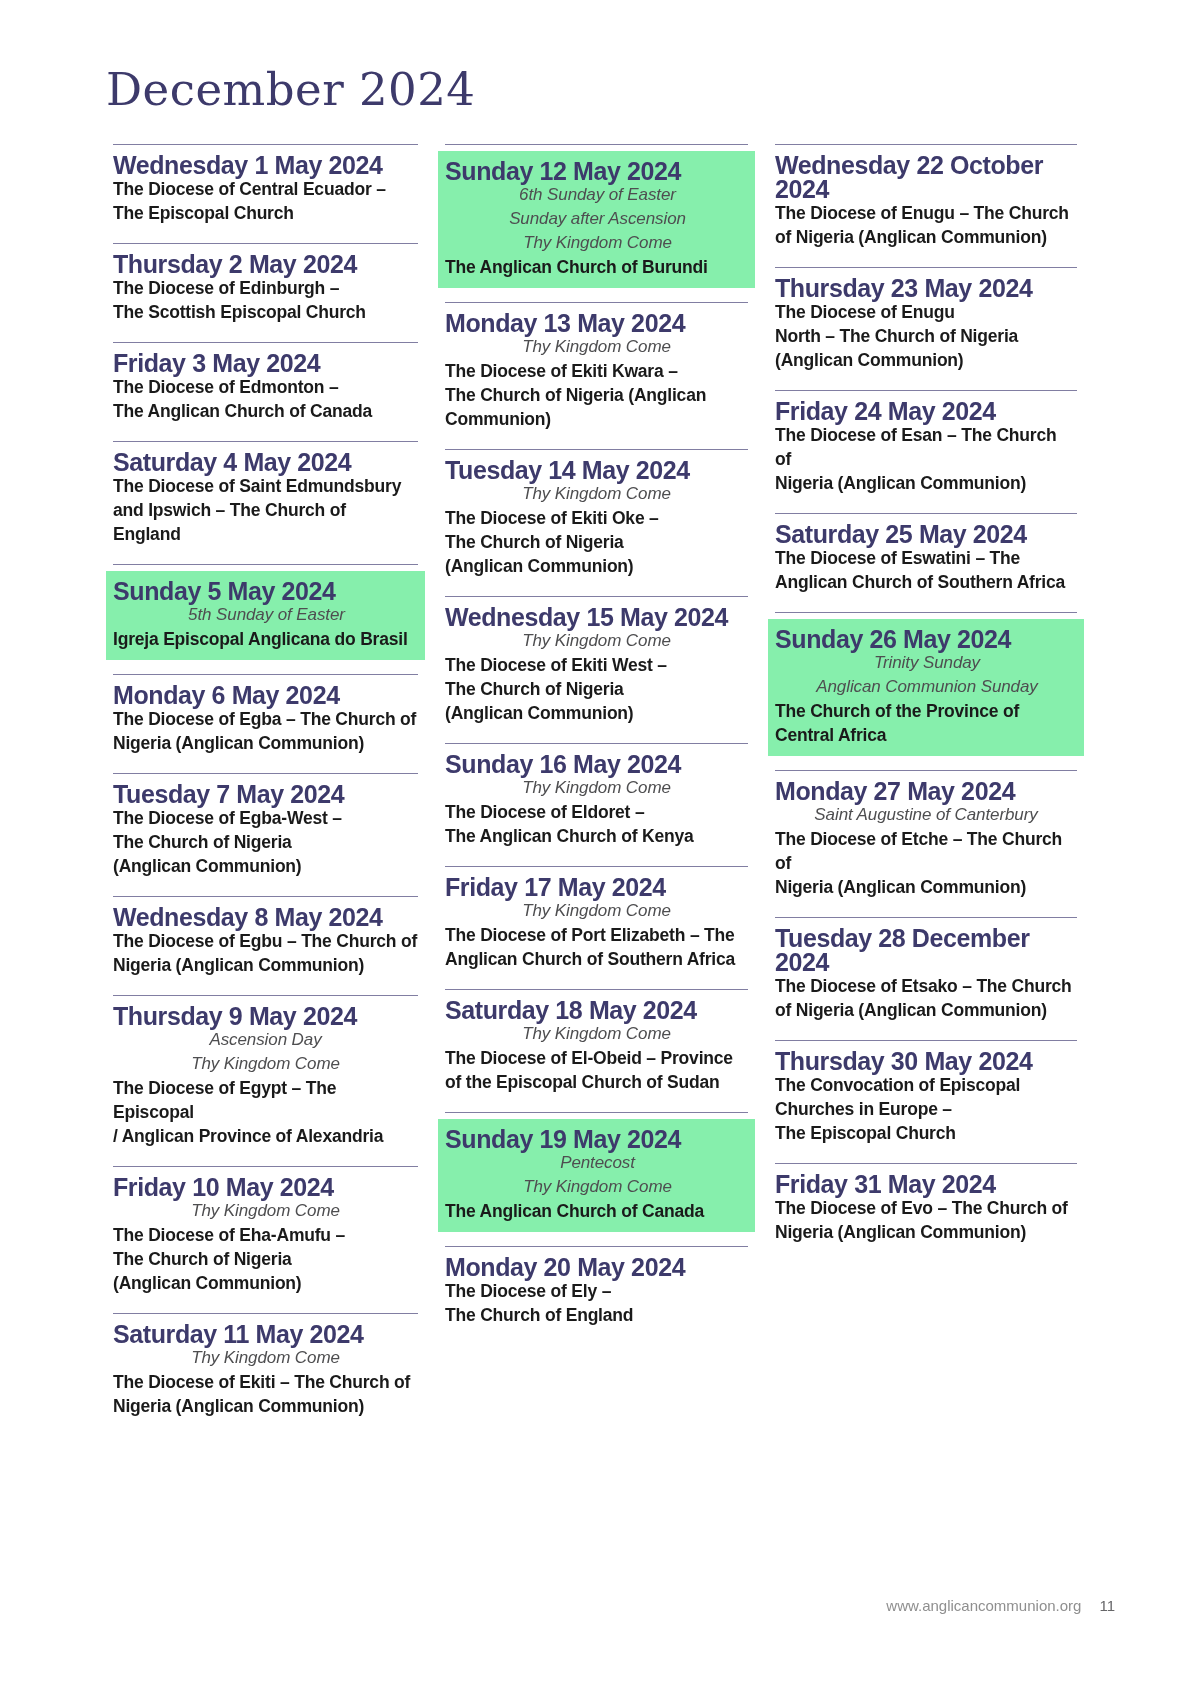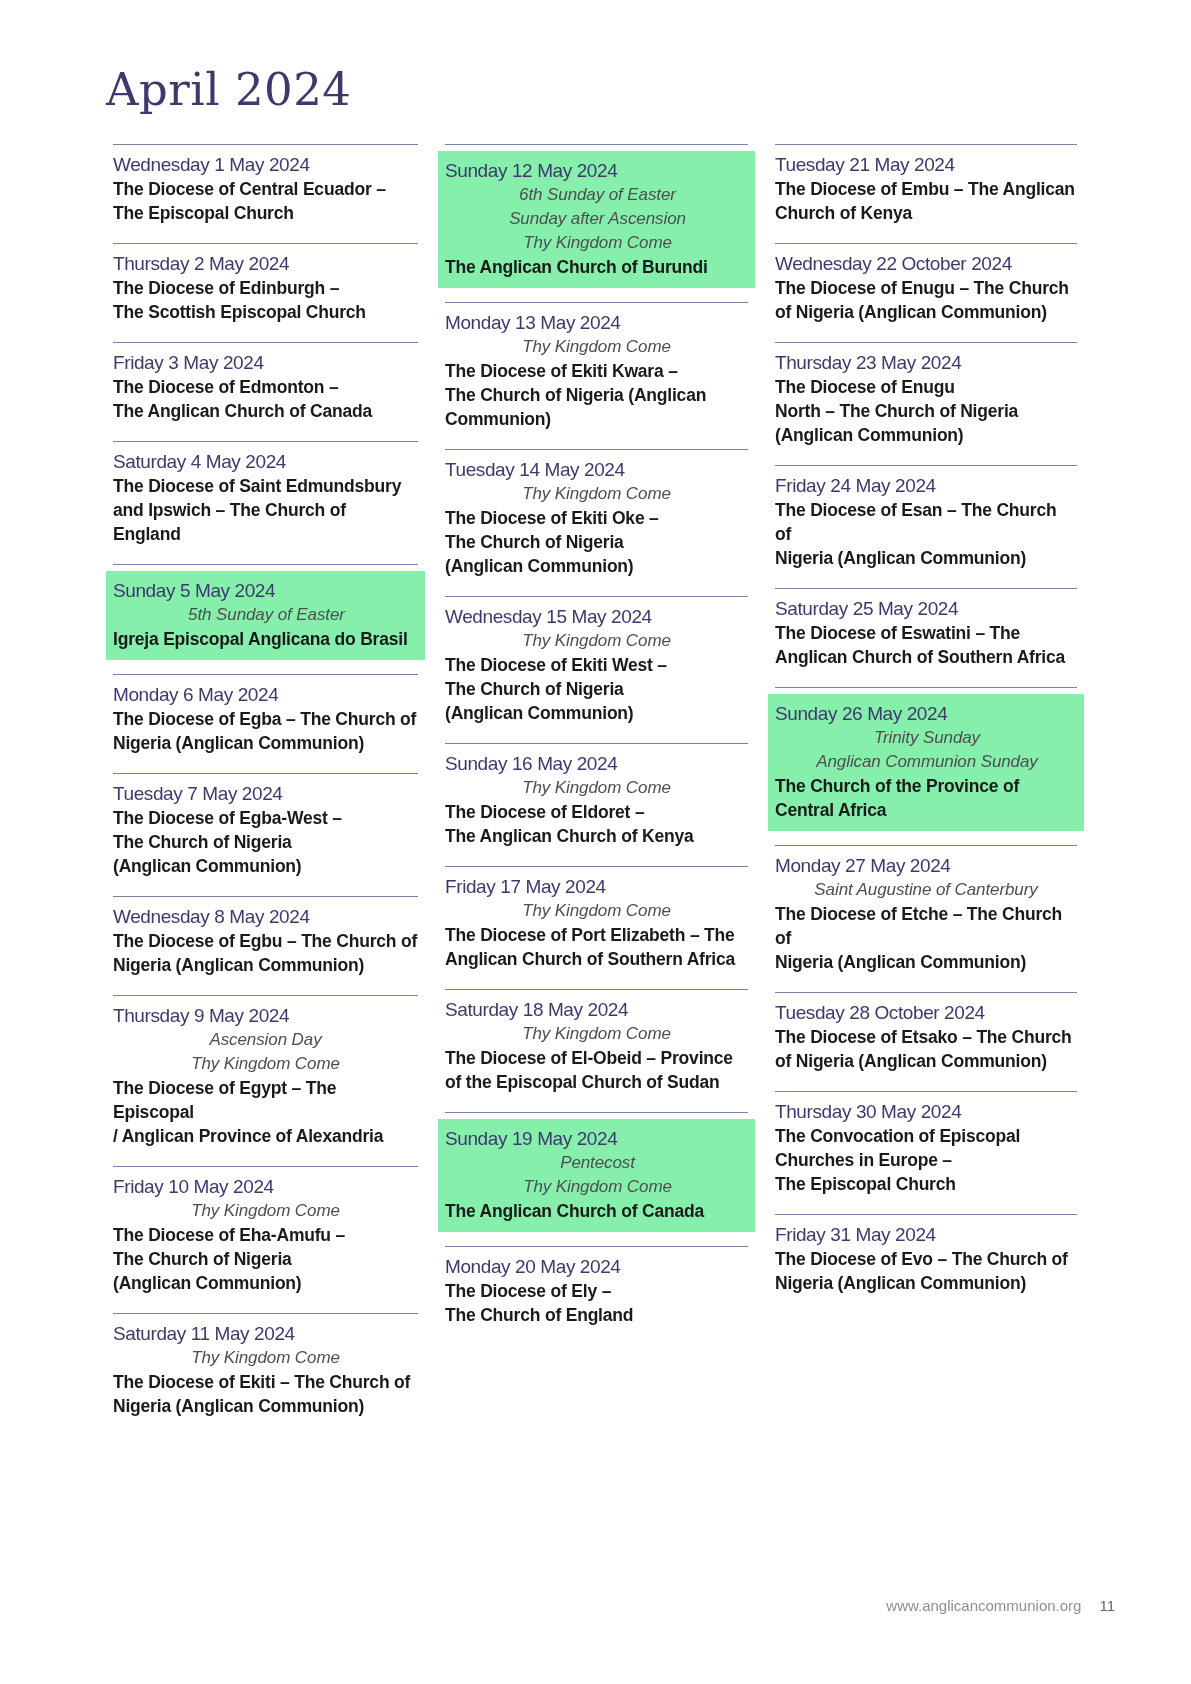--- a/index.html
+++ b/index.html
@@ -26,21 +26,21 @@
     border-top:1px solid #817ea2;
     padding:8px 0 18px 0;
   }
   .entry.sunday { padding:6px 0 14px 0; }
   .entry.sunday .inner {
     background:#86efac;
     margin:0 -7px;
     padding:8px 5px 9px 7px;
   }
   .head {
-    font-size:19px; font-weight:normal; line-height:24px;
+    font-size:25px; font-weight:bold; line-height:24px;
     color:#3d3a6b; letter-spacing:-0.4px;
   }
   .note {
     font-size:17px; font-style:italic; line-height:24px;
     color:#4e4e50; letter-spacing:-0.1px;text-align:center;
   }
   .body {
     font-size:17.5px; font-weight:bold; line-height:24px;
     color:#1a1a1a; letter-spacing:-0.2px;
   }
@@ -48,21 +48,21 @@
     position:absolute; top:1596px; right:76px;
     font-size:15px; line-height:20px;
     color:#8f8f8f;
   }
   .footer .pagenum { color:#666668; margin-left:18px; }
 </style>
 </head>
 <body>
 
 <div class="page">
-  <h1 class="title">April 2024</h1>
+  <h1 class="title">December 2024</h1>
 
   <div class="col" id="col-0">
   <div class="entry">
     <div class="inner">
       <div class="head">Wednesday 1 May 2024</div>
     <div class="body">The Diocese of Central Ecuador –</div>
           <div class="body">The Episcopal Church</div>
         </div>
   </div>
 
@@ -231,27 +231,20 @@
 
   <div class="entry">
     <div class="inner">
       <div class="head">Monday 20 May 2024</div>
     <div class="body">The Diocese of Ely –</div>
           <div class="body">The Church of England</div>
         </div>
   </div>
 </div>
   <div class="col" id="col-2">
-  <div class="entry">
-    <div class="inner">
-      <div class="head">Tuesday 21 May 2024</div>
-    <div class="body">The Diocese of Embu – The Anglican</div>
-          <div class="body">Church of Kenya</div>
-        </div>
-  </div>
 
   <div class="entry">
     <div class="inner">
       <div class="head">Wednesday 22 October 2024</div>
     <div class="body">The Diocese of Enugu – The Church</div>
           <div class="body">of Nigeria (Anglican Communion)</div>
         </div>
   </div>
 
   <div class="entry">
@@ -293,21 +286,21 @@
     <div class="inner">
       <div class="head">Monday 27 May 2024</div>
     <div class="note">Saint Augustine of Canterbury</div>
           <div class="body">The Diocese of Etche – The Church of</div>
           <div class="body">Nigeria (Anglican Communion)</div>
         </div>
   </div>
 
   <div class="entry">
     <div class="inner">
-      <div class="head">Tuesday 28 October 2024</div>
+      <div class="head">Tuesday 28 December 2024</div>
     <div class="body">The Diocese of Etsako – The Church</div>
           <div class="body">of Nigeria (Anglican Communion)</div>
         </div>
   </div>
 
 
   <div class="entry">
     <div class="inner">
       <div class="head">Thursday 30 May 2024</div>
     <div class="body">The Convocation of Episcopal</div>

